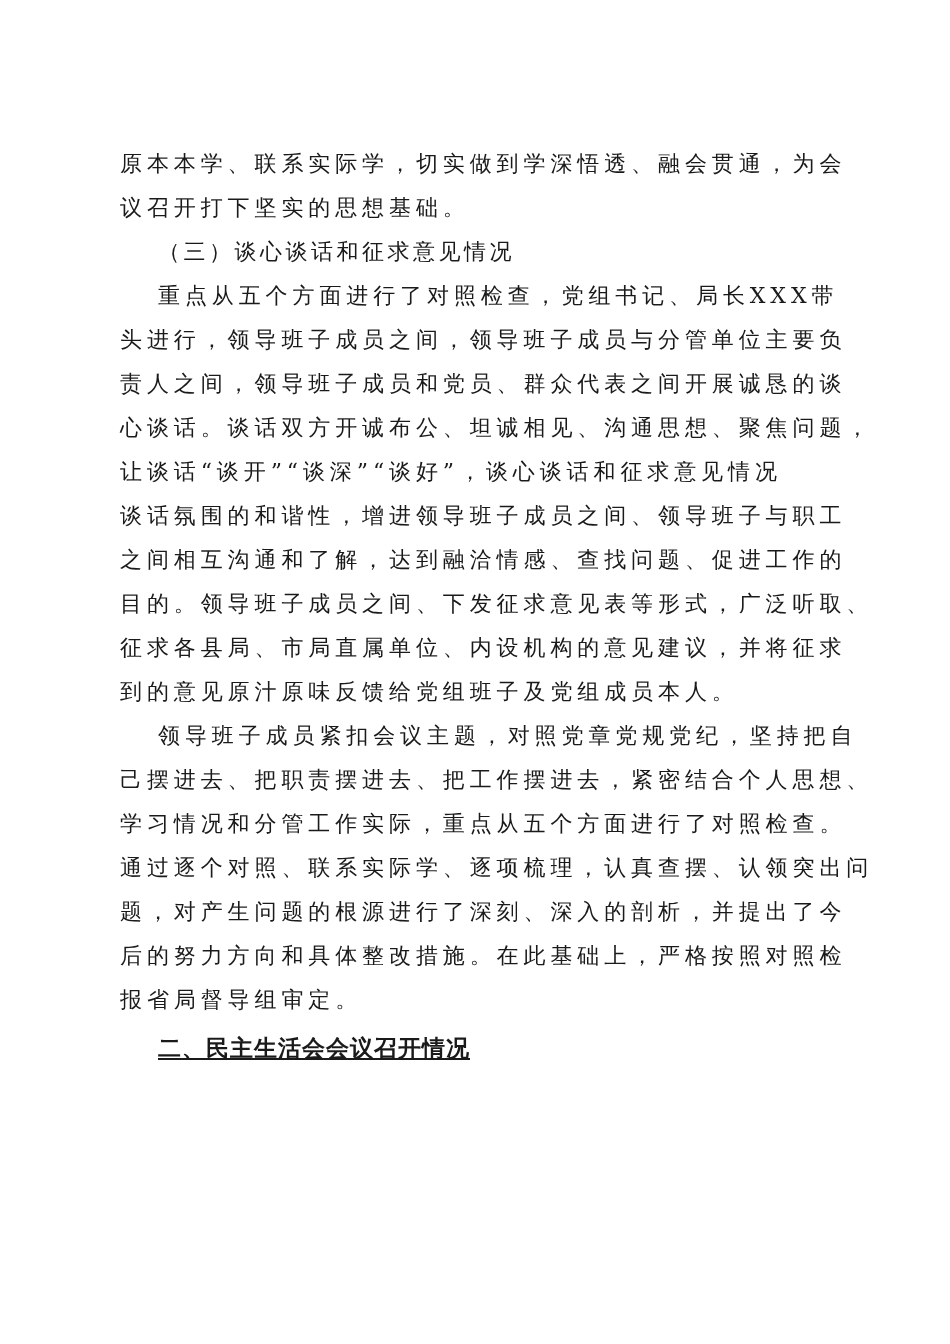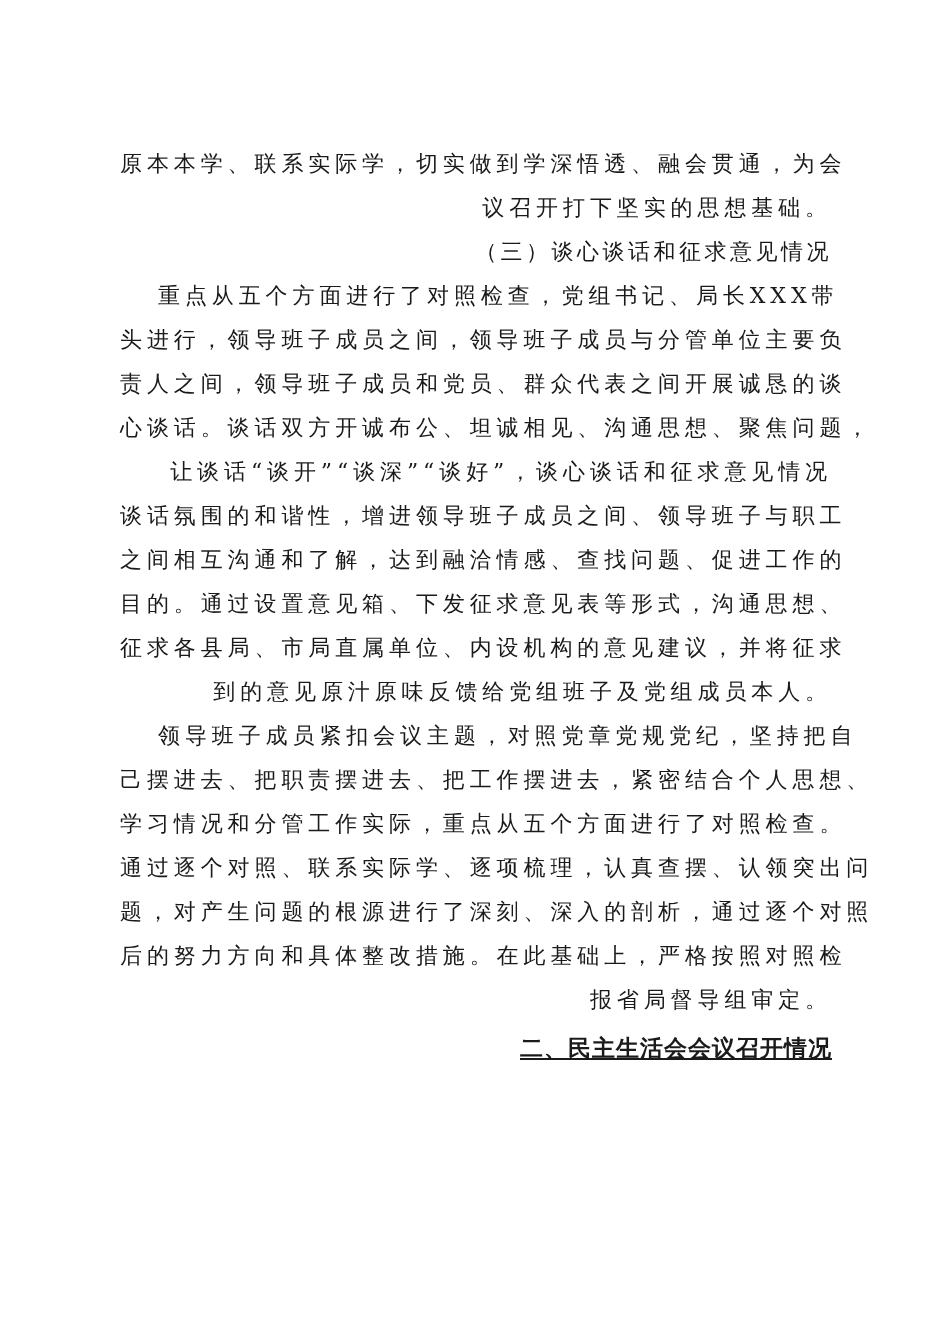--- a/index.html
+++ b/index.html
@@ -21,21 +21,20 @@
       top: 144px;
       width: 712px;
     }
     .line {
       height: 44px;
       line-height: 40px;
       font-size: 22px;
       letter-spacing: 4.9px;
       white-space: nowrap;
       overflow: visible;
-      text-align: right;
     }
     .indent { padding-left: 38px; }
     .heading-sub { padding-left: 38px; font-weight: normal; letter-spacing: 3.5px; }
     .heading-main {
       padding-left: 38px;
       font-family: "DejaVu Sans", "Liberation Sans", sans-serif;
       font-weight: bold;
       font-size: 23px;
       letter-spacing: 1px;
       margin-top: 4px;
@@ -52,28 +51,28 @@
 
   <div class="line heading-sub">（三）谈心谈话和征求意见情况</div>
 
   <div class="line indent">重点从五个方面进行了对照检查，党组书记、局长XXX带</div>
   <div class="line">头进行，领导班子成员之间，领导班子成员与分管单位主要负</div>
   <div class="line">责人之间，领导班子成员和党员、群众代表之间开展诚恳的谈</div>
   <div class="line">心谈话。谈话双方开诚布公、坦诚相见、沟通思想、聚焦问题，</div>
   <div class="line">让谈话“谈开”“谈深”“谈好”，谈心谈话和征求意见情况</div>
   <div class="line">谈话氛围的和谐性，增进领导班子成员之间、领导班子与职工</div>
   <div class="line">之间相互沟通和了解，达到融洽情感、查找问题、促进工作的</div>
-  <div class="line">目的。通过设置意见箱、下发征求意见表等形式，沟通思想、</div>
+  <div class="line">目的。领导班子成员之间、下发征求意见表等形式，广泛听取、</div>
   <div class="line">征求各县局、市局直属单位、内设机构的意见建议，并将征求</div>
   <div class="line">到的意见原汁原味反馈给党组班子及党组成员本人。</div>
 
 
   <div class="line indent">领导班子成员紧扣会议主题，对照党章党规党纪，坚持把自</div>
   <div class="line">己摆进去、把职责摆进去、把工作摆进去，紧密结合个人思想、</div>
   <div class="line">学习情况和分管工作实际，重点从五个方面进行了对照检查。</div>
   <div class="line">通过逐个对照、联系实际学、逐项梳理，认真查摆、认领突出问</div>
-  <div class="line">题，对产生问题的根源进行了深刻、深入的剖析，通过逐个对照</div>
+  <div class="line">题，对产生问题的根源进行了深刻、深入的剖析，并提出了今</div>
   <div class="line">后的努力方向和具体整改措施。在此基础上，严格按照对照检</div>
   <div class="line">报省局督导组审定。</div>
 
   <div class="line heading-main">二、民主生活会会议召开情况</div>
 
 </div>
 
 </body></html>

